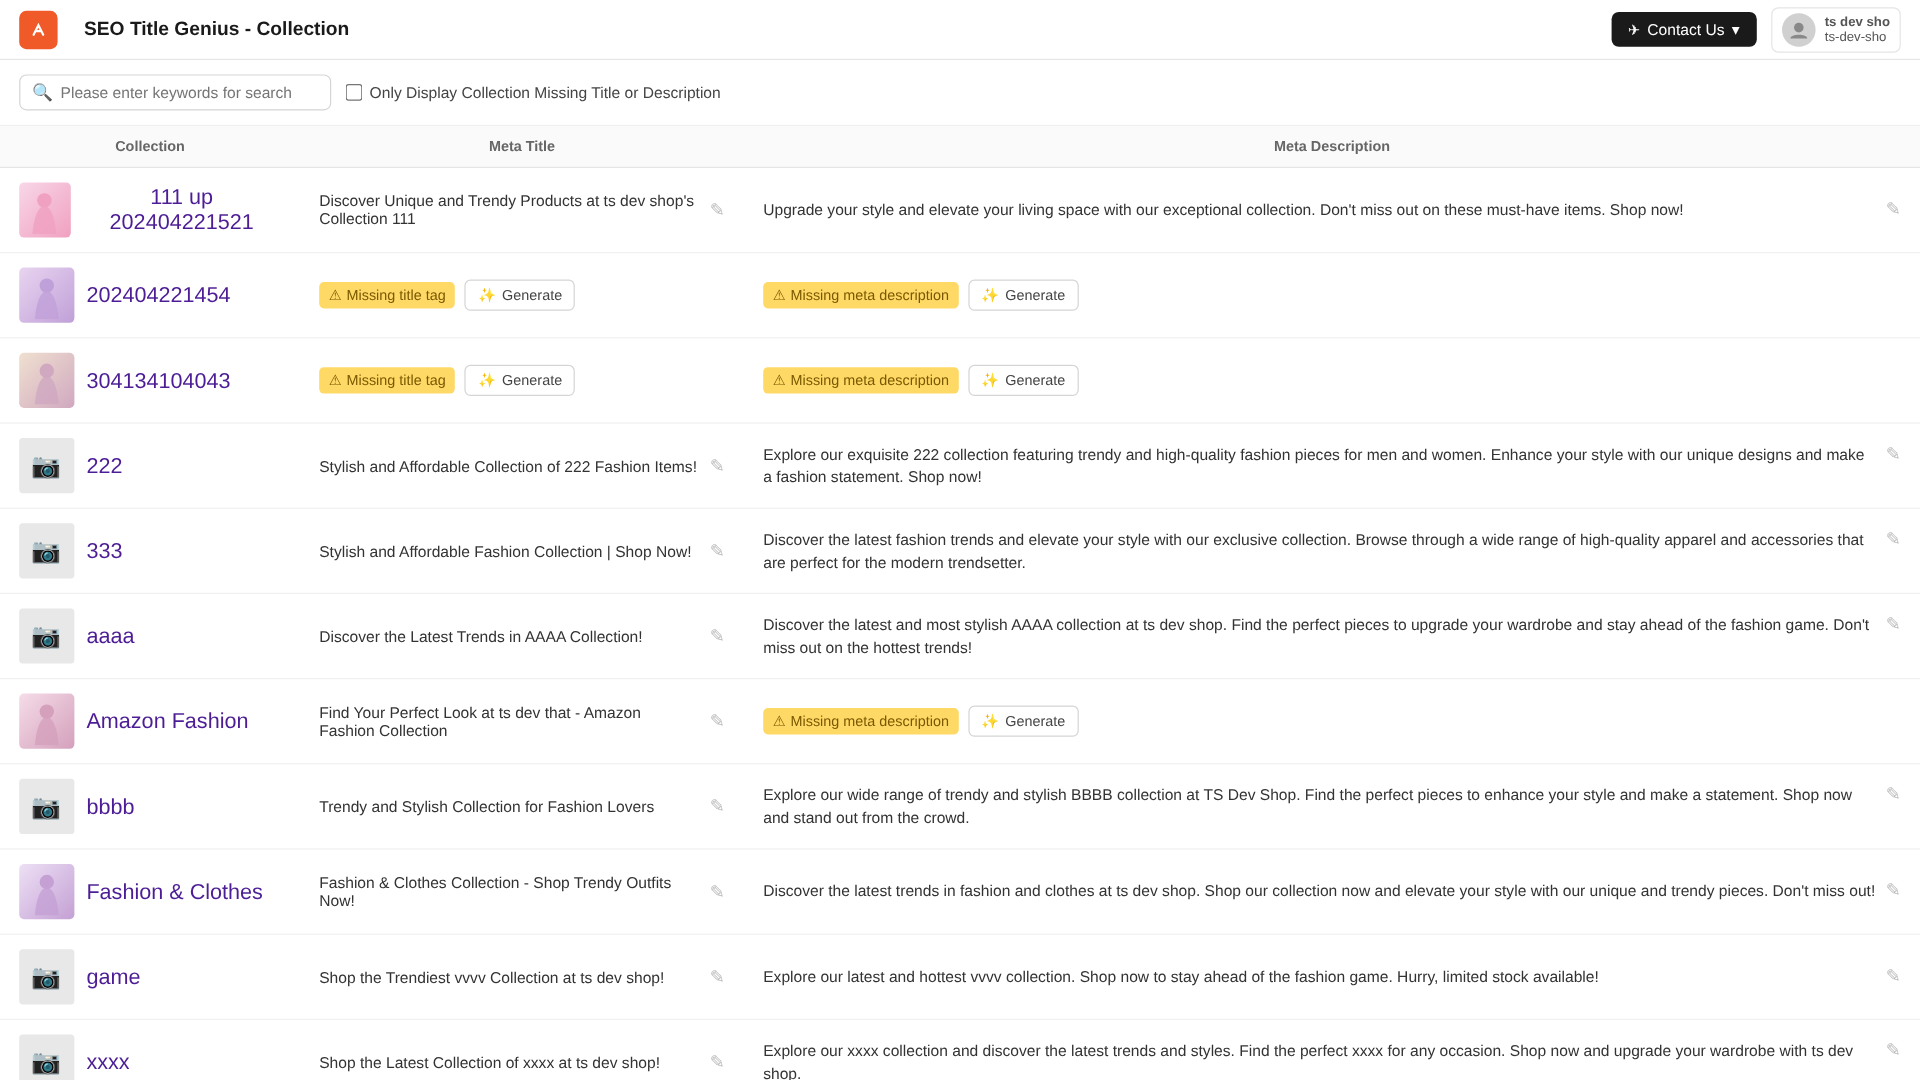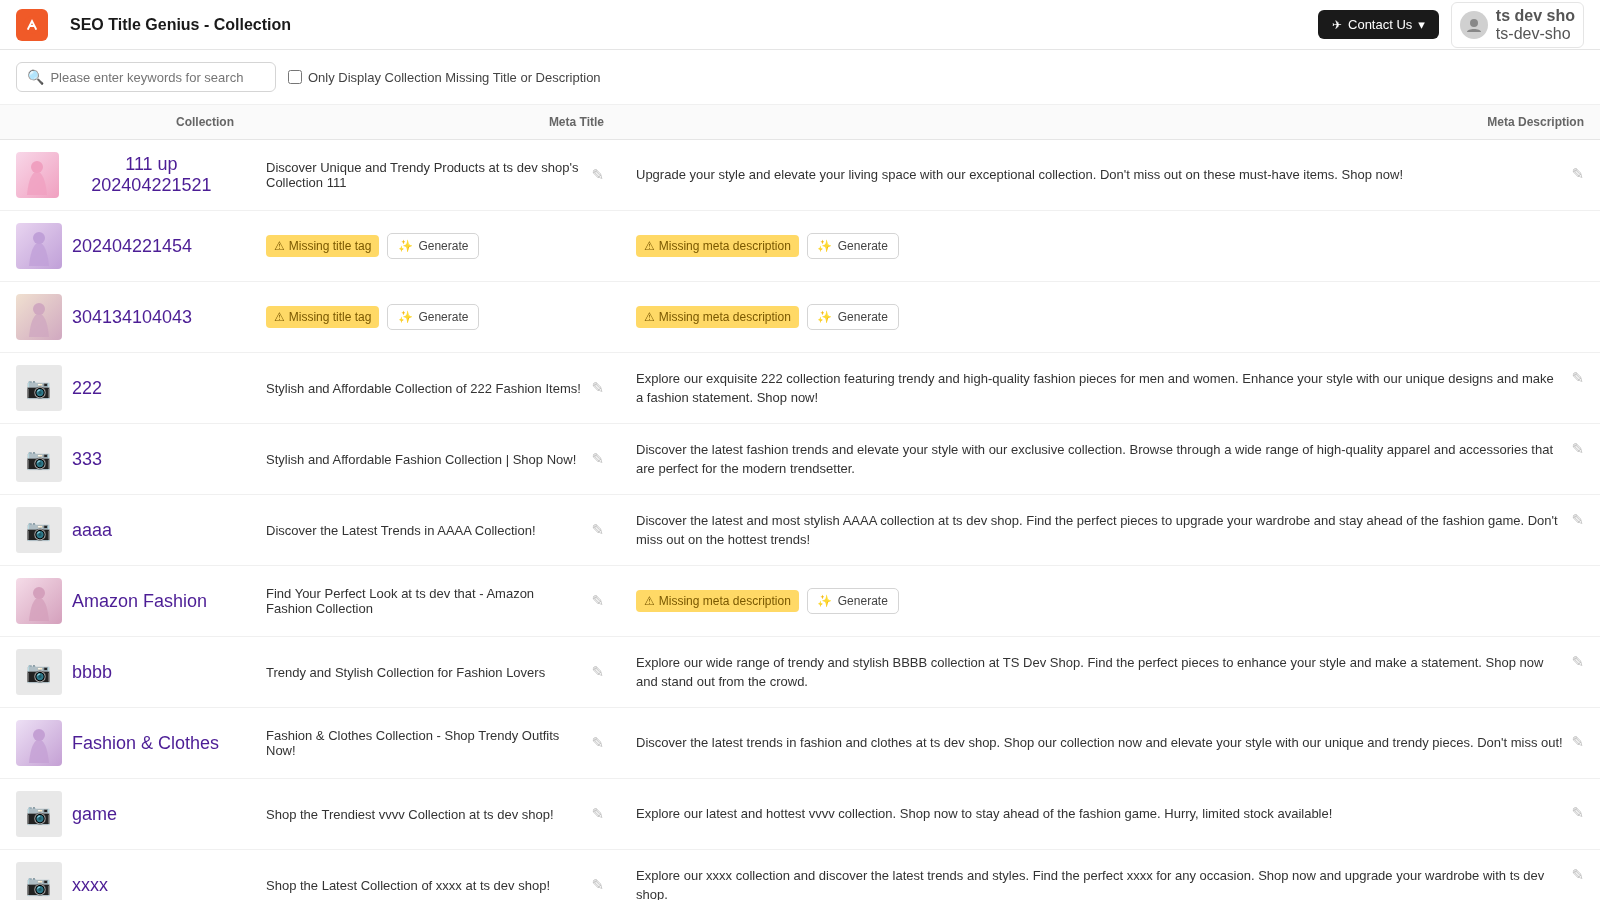--- a/index.html
+++ b/index.html
@@ -72,21 +72,21 @@
       border-radius: 50%;
       display: flex;
       align-items: center;
       justify-content: center;
       font-size: 11px;
       color: #555;
     }
     .user-info {
       display: flex;
       flex-direction: column;
-      font-size: 16px;
+      font-size: 11px;
       color: #555;
     }
 
     
     .toolbar {
       display: flex;
       align-items: center;
       gap: 12px;
       padding: 12px 16px;
       border-bottom: 1px solid #f0f0f0;
@@ -132,21 +132,21 @@
     
     .table-container {
       width: 100%;
       overflow-x: auto;
     }
     table {
       width: 100%;
       border-collapse: collapse;
     }
     thead th {
-      text-align: right;
+      text-align: center;
       padding: 10px 16px;
       font-size: 12px;
       font-weight: 600;
       color: #666;
       border-bottom: 1px solid #e5e5e5;
       background: #fafafa;
     }
     tbody tr {
       border-bottom: 1px solid #f0f0f0;
     }

